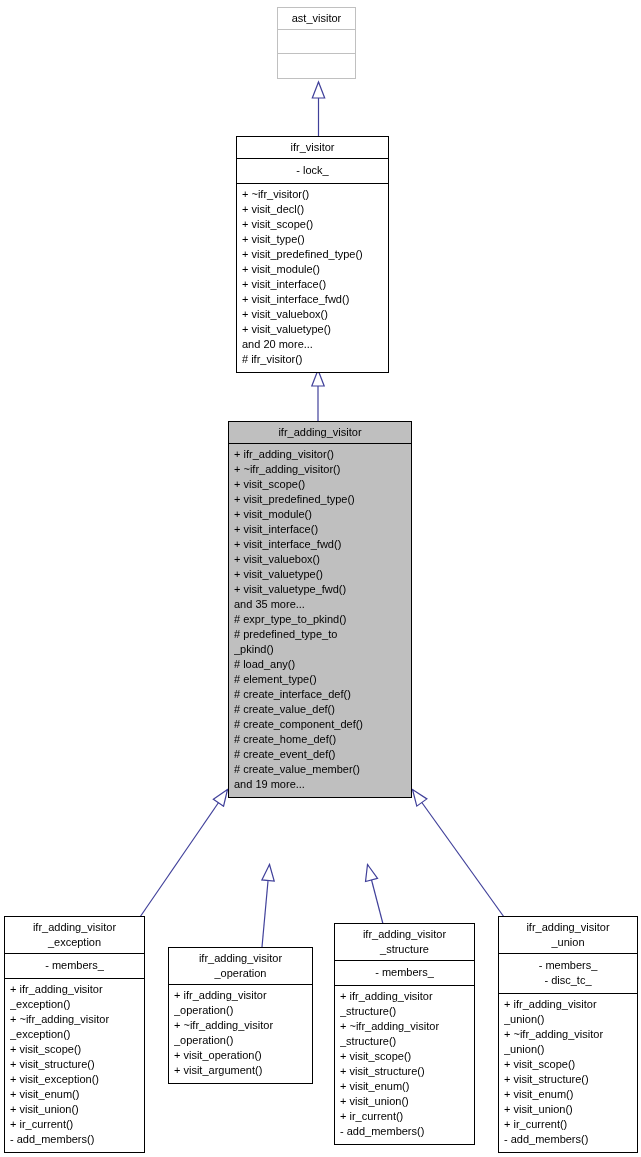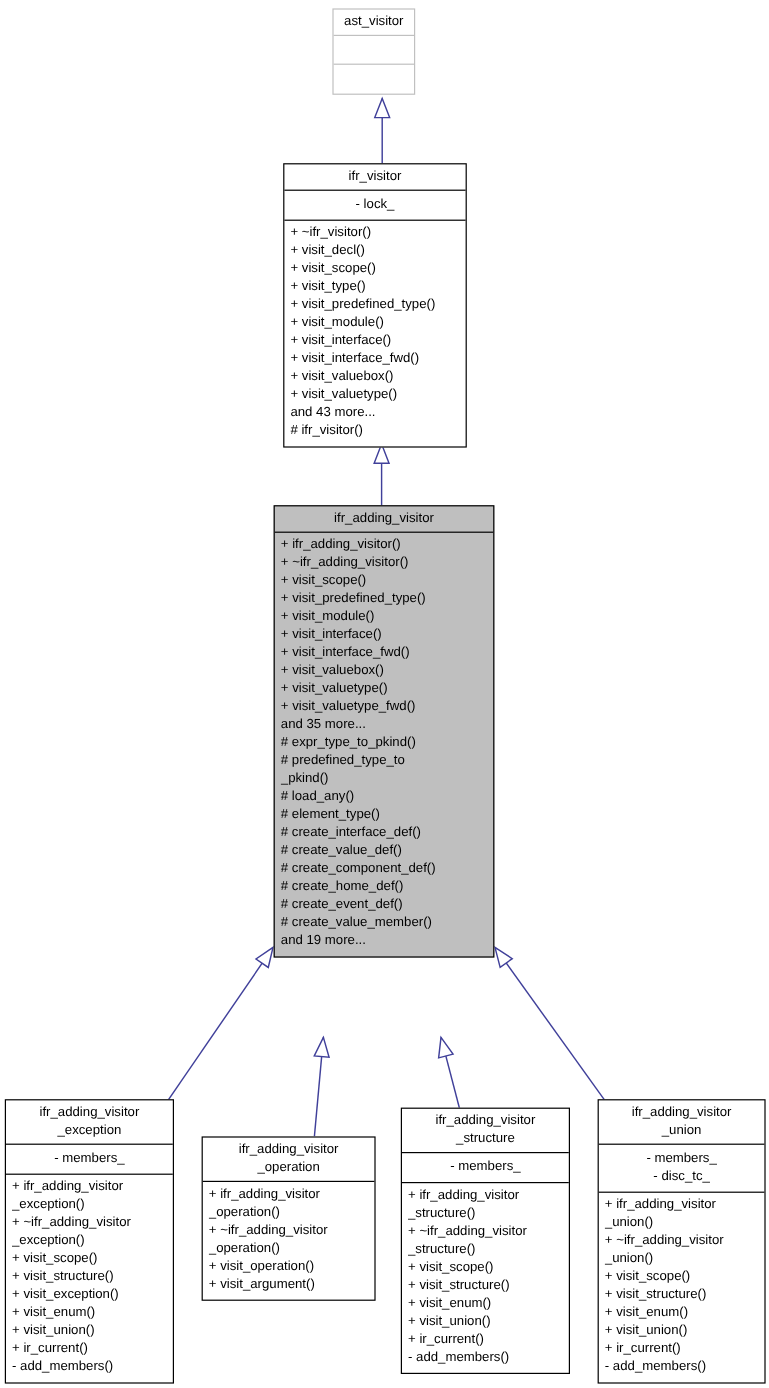--- a/index.html
+++ b/index.html
@@ -61,21 +61,21 @@
       </marker>
     </defs>
     <path class="edge-line" marker-end="url(#inheritArrow)" d="M318.5,136 L318.5,82"></path>
     <path class="edge-line" marker-end="url(#inheritArrow)" d="M318,421 L318,370"></path>
     <path class="edge-line" marker-end="url(#inheritArrow)" d="M140,917 L227.5,789.5"></path>
     <path class="edge-line" marker-end="url(#inheritArrow)" d="M262,947 L269.5,864.5"></path>
     <path class="edge-line" marker-end="url(#inheritArrow)" d="M383,924 L367.5,864.5"></path>
     <path class="edge-line" marker-end="url(#inheritArrow)" d="M504,917 L412.5,789.5"></path>
   </svg>
 
-  <div class="uml-box ext" style="left:277px; top:7px; width:69px;">
+  <div class="uml-box ext" style="left:277px; top:7px; width:79px;">
     <div class="title">
         <div class="line">ast_visitor</div>
       </div>
     <div class="attrs"></div>
     <div class="methods"></div>
   </div>
 
   <div class="uml-box" style="left:236px; top:136px; width:153px;">
     <div class="title">
         <div class="line">ifr_visitor</div>
@@ -87,21 +87,21 @@
         <div class="line">+ ~ifr_visitor()</div>
         <div class="line">+ visit_decl()</div>
         <div class="line">+ visit_scope()</div>
         <div class="line">+ visit_type()</div>
         <div class="line">+ visit_predefined_type()</div>
         <div class="line">+ visit_module()</div>
         <div class="line">+ visit_interface()</div>
         <div class="line">+ visit_interface_fwd()</div>
         <div class="line">+ visit_valuebox()</div>
         <div class="line">+ visit_valuetype()</div>
-        <div class="line">and 43 more...</div>
+        <div class="line">and 20 more...</div>
         <div class="line"># ifr_visitor()</div>
       </div>
   </div>
 
   <div class="uml-box hl" style="left:228px; top:421px; width:184px;">
     <div class="title">
         <div class="line">ifr_adding_visitor</div>
       </div>
     <div class="methods">
         <div class="line">+ ifr_adding_visitor()</div>

